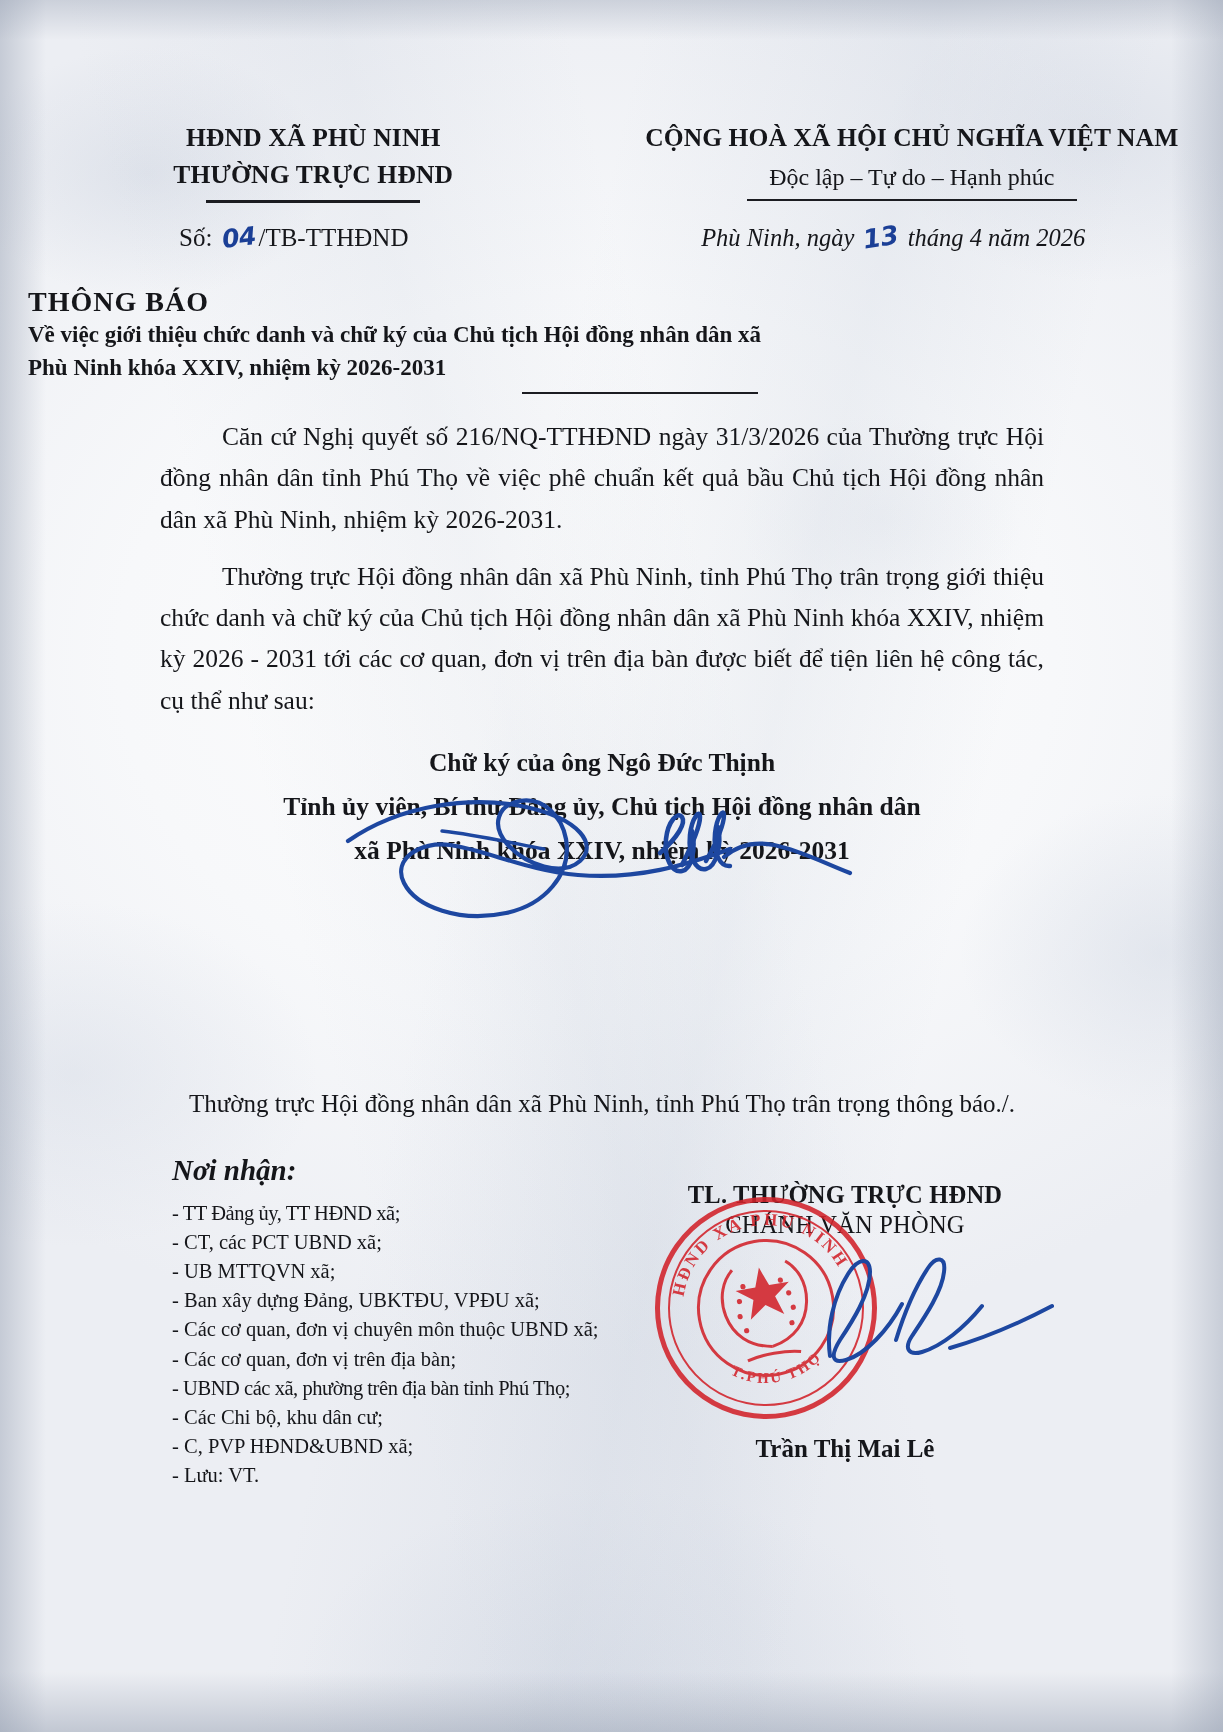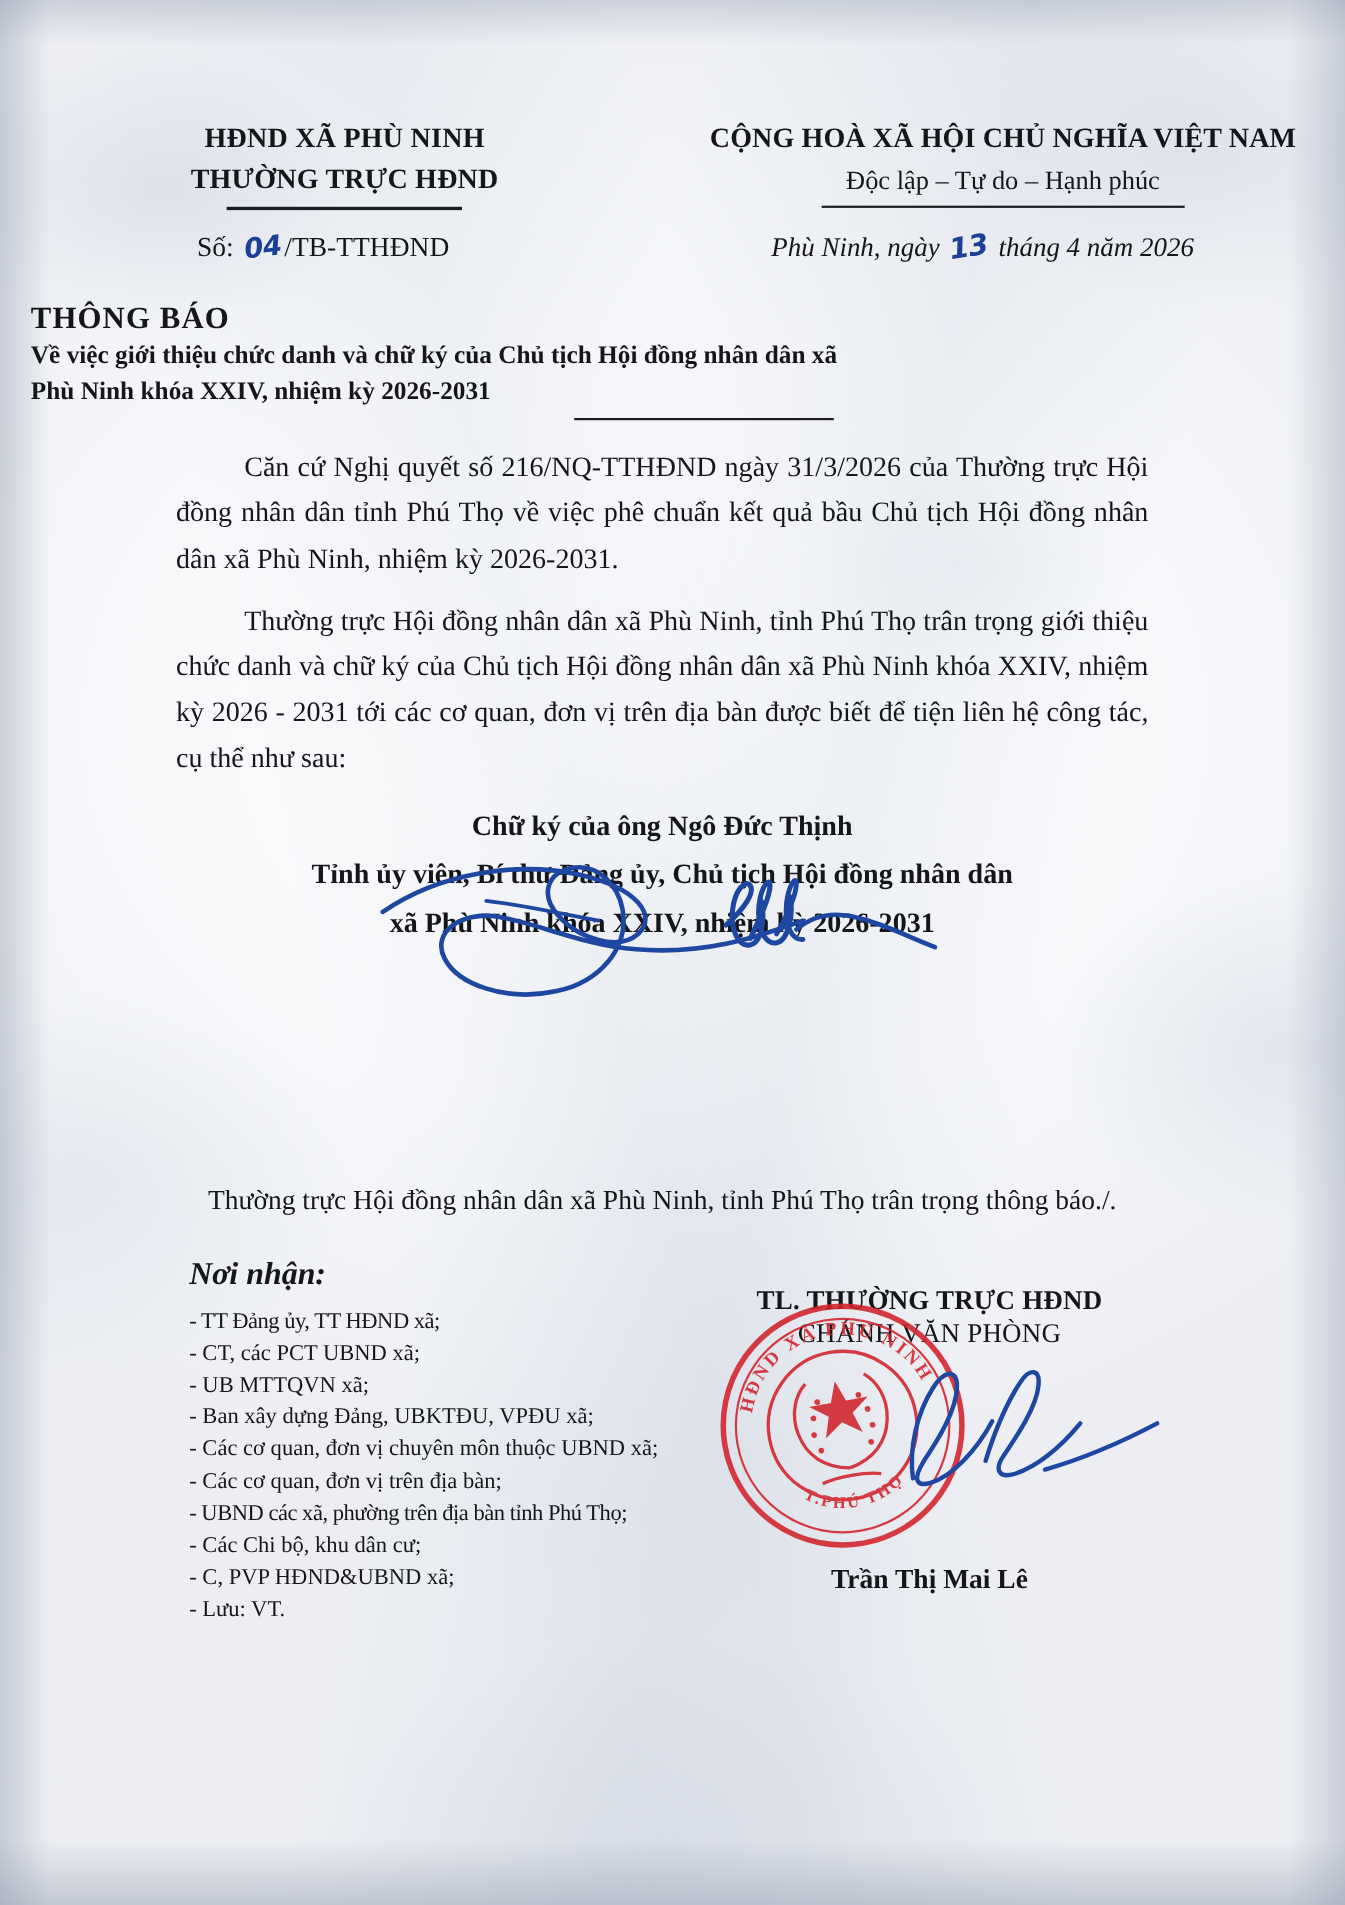--- a/index.html
+++ b/index.html
@@ -33,21 +33,21 @@
   .edge{position:absolute;pointer-events:none;}
   .edge.l{left:0;top:0;width:46px;height:100%;
     background:linear-gradient(90deg, rgba(150,160,178,.45), rgba(150,160,178,0));}
   .edge.r{right:0;top:0;width:52px;height:100%;
     background:linear-gradient(270deg, rgba(150,160,178,.42), rgba(150,160,178,0));}
   .edge.t{left:0;top:0;width:100%;height:40px;
     background:linear-gradient(180deg, rgba(150,160,178,.38), rgba(150,160,178,0));}
   .edge.bm{left:0;bottom:0;width:100%;height:60px;
     background:linear-gradient(0deg, rgba(148,158,176,.48), rgba(148,158,176,0));}
 
-  .doc{position:absolute;left:0;top:0;width:1223px;height:1462px;color:#15161a;}
+  .doc{position:absolute;left:0;top:12px;width:1223px;height:1462px;color:#15161a;}
 
   
   .hdr{position:absolute;top:108px;left:0;width:100%;display:flex;}
   .hdr-l{width:48%;text-align:center;padding-left:26px;}
   .hdr-r{width:52%;text-align:center;}
   .org{font-weight:bold;font-size:25.5px;letter-spacing:.2px;line-height:1.44;}
   .nation{font-weight:bold;font-size:25.5px;letter-spacing:.1px;line-height:1.44;}
   .motto{font-weight:normal;font-size:24px;line-height:1.5;margin-top:2px;}
   .rule{height:2.6px;background:#1b1c21;margin:7px auto 0;}
   .rule.short{width:214px;}

